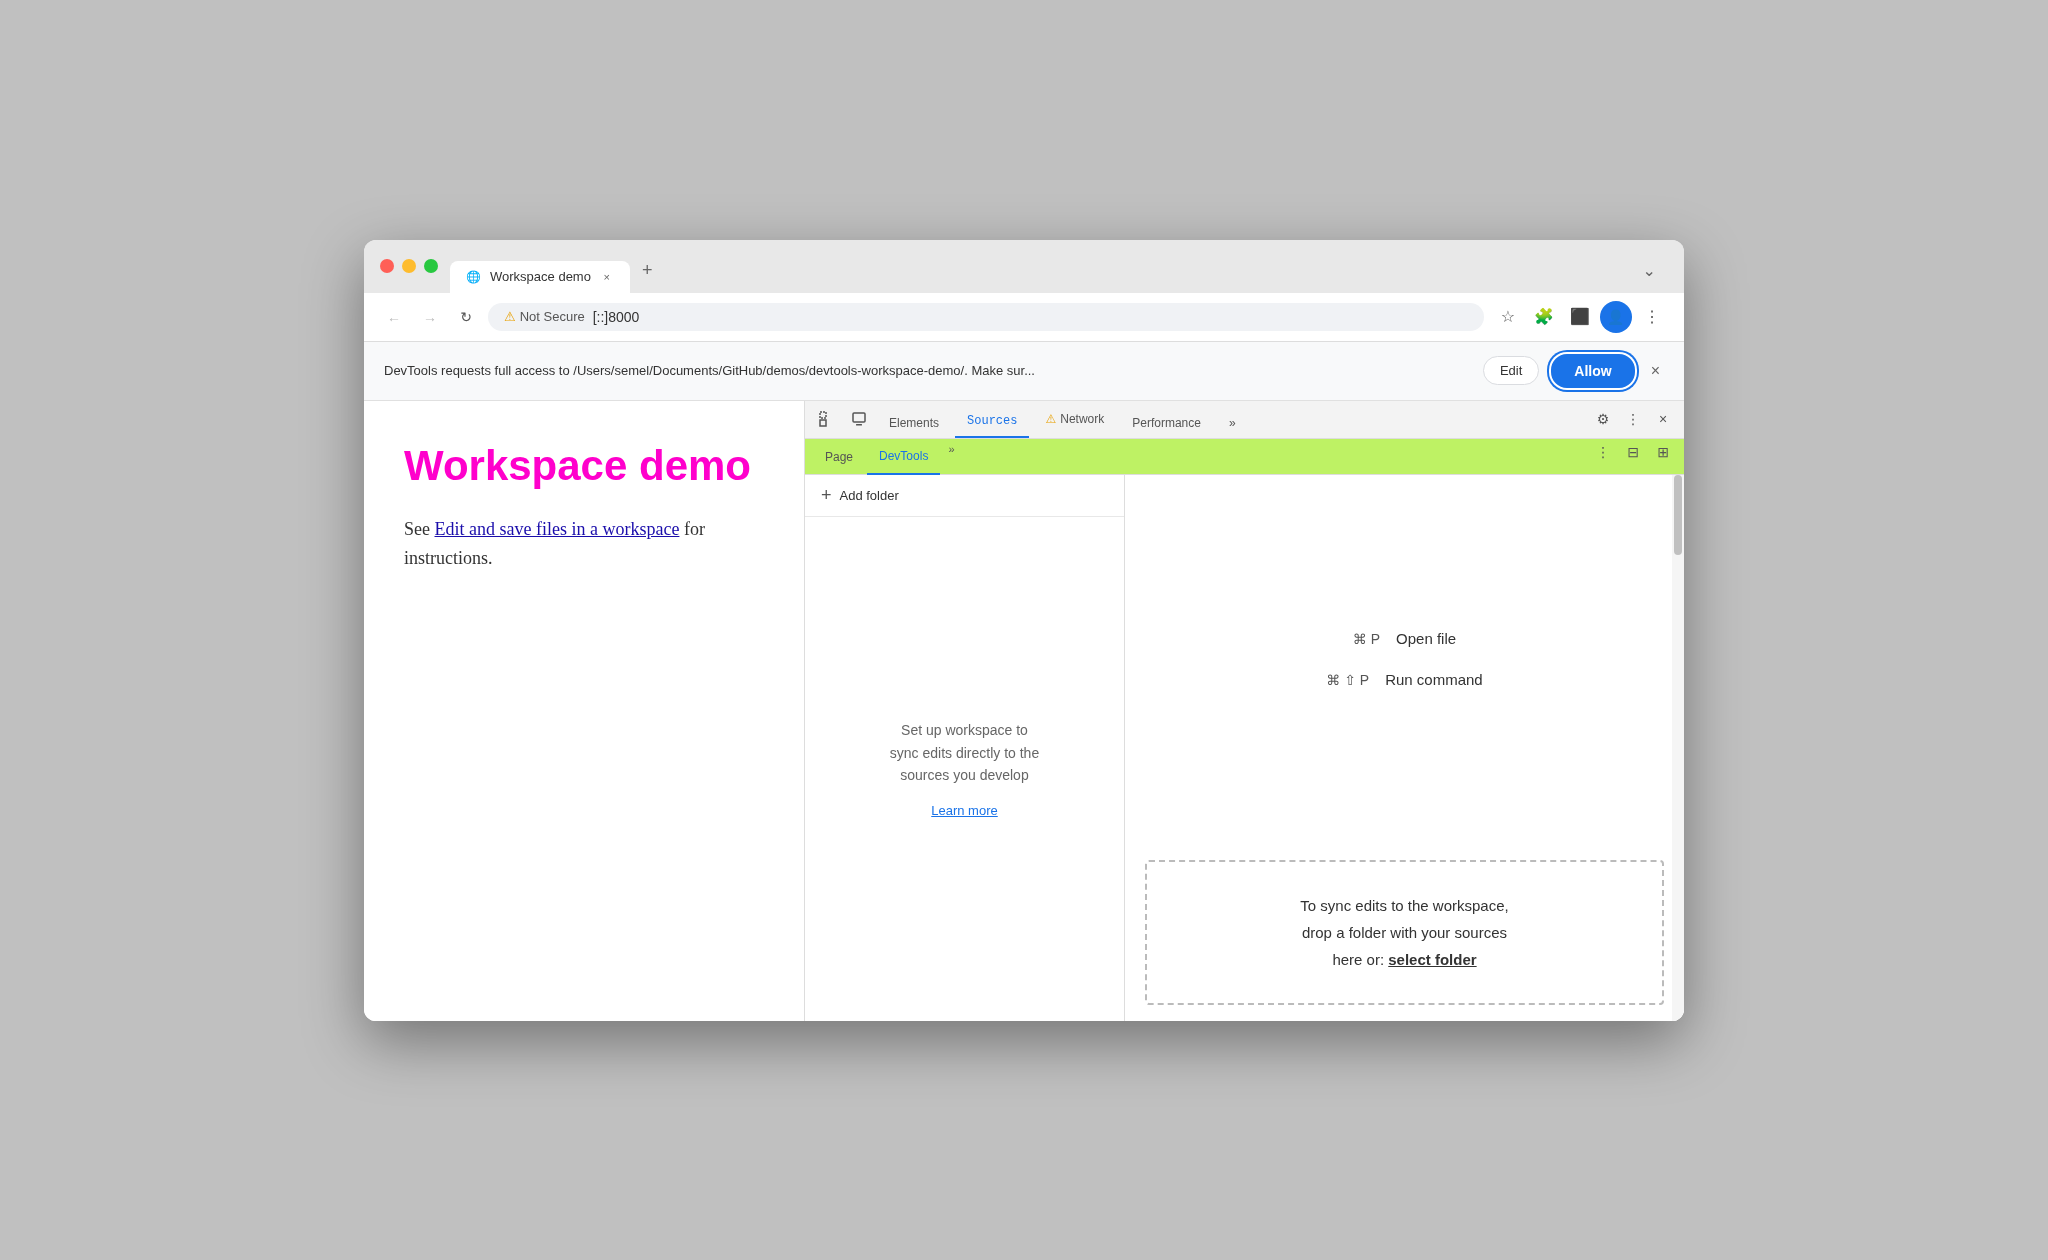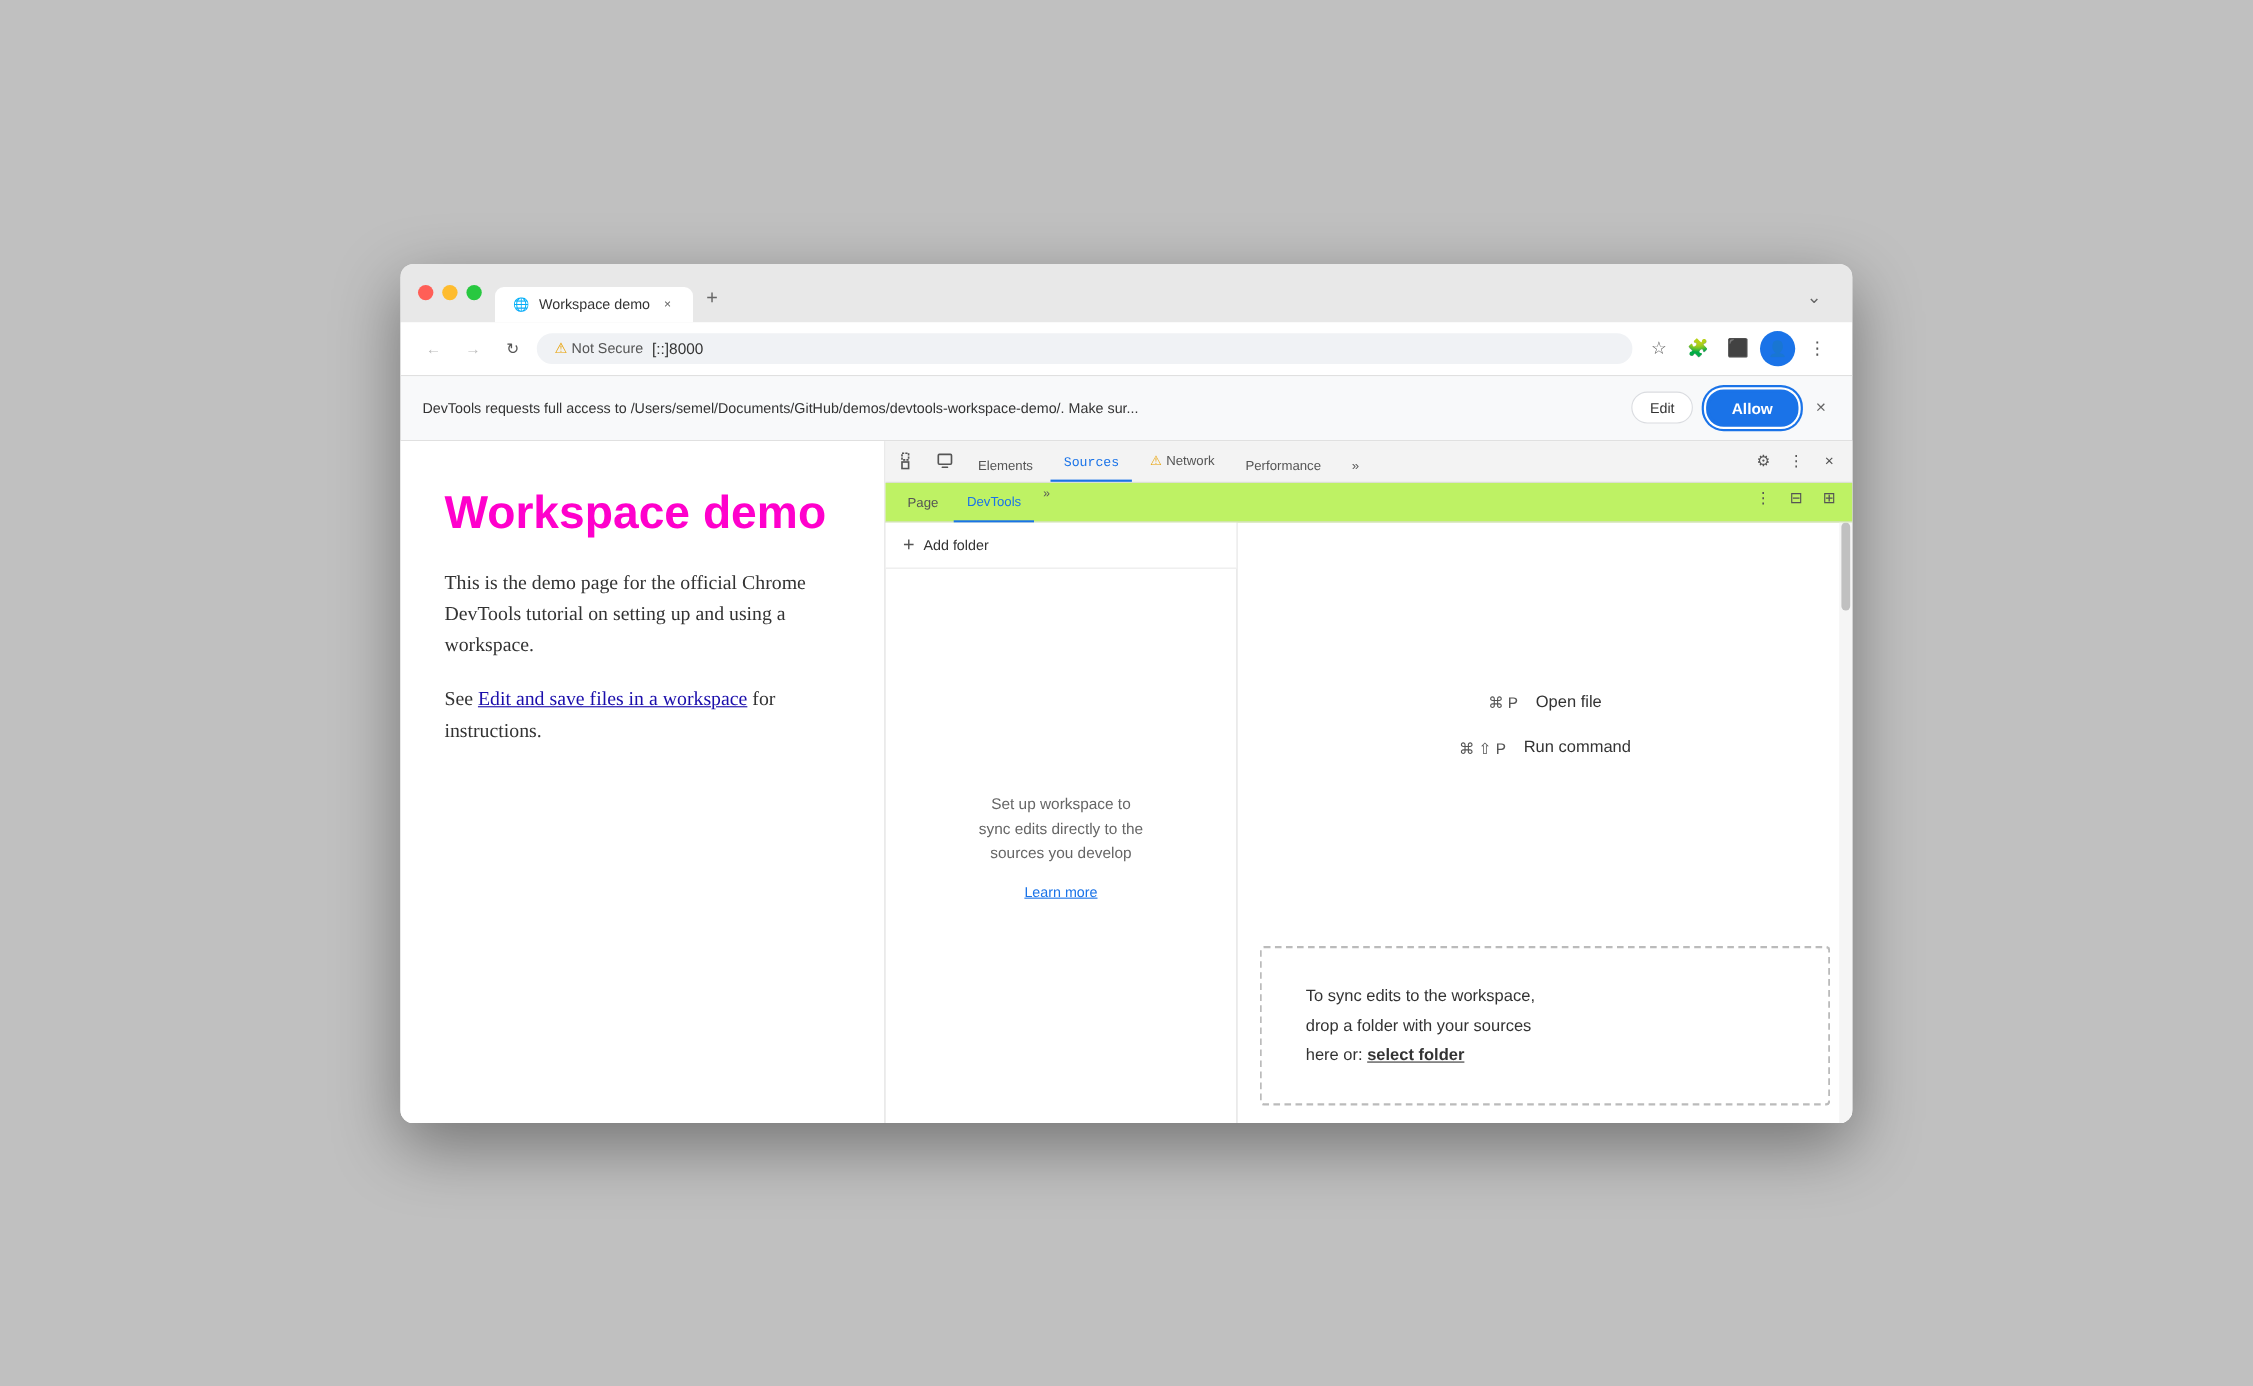--- a/index.html
+++ b/index.html
@@ -458,20 +458,21 @@
       gap: 4px;
       font-size: 14px;
       color: #555;
     }
 
     .drop-zone {
       border: 2px dashed #bbb;
       border-radius: 4px;
       padding: 30px 40px;
       margin: 16px 20px;
+      text-align: center;
       font-size: 15px;
       color: #333;
       line-height: 1.8;
     }
 
     .drop-zone a {
       color: #333;
       text-decoration: underline;
       font-weight: 600;
       cursor: pointer;
@@ -543,21 +544,20 @@
     <span class="permission-text">DevTools requests full access to /Users/semel/Documents/GitHub/demos/devtools-workspace-demo/. Make sur...</span>
     <button class="deny-btn">Edit</button>
     <button class="allow-btn">Allow</button>
     <span class="close-perm-btn">×</span>
   </div>
 
   <div class="main-content">
 
     <div class="page-content">
       <h1 class="page-heading">Workspace demo</h1>
-      <p class="page-body">This is the demo page for the official Chrome DevTools tutorial on setting up and using a workspace.</p>
       <p class="page-body">
         <span>See </span><a href="#">Edit and save files in a workspace</a><span> for instructions.</span>
       </p>
     </div>
 
     <div class="devtools-panel">
 
       <div class="devtools-header">
         <div class="devtools-tab-icon">
           <svg width="16" height="16" viewBox="0 0 16 16" fill="none">

